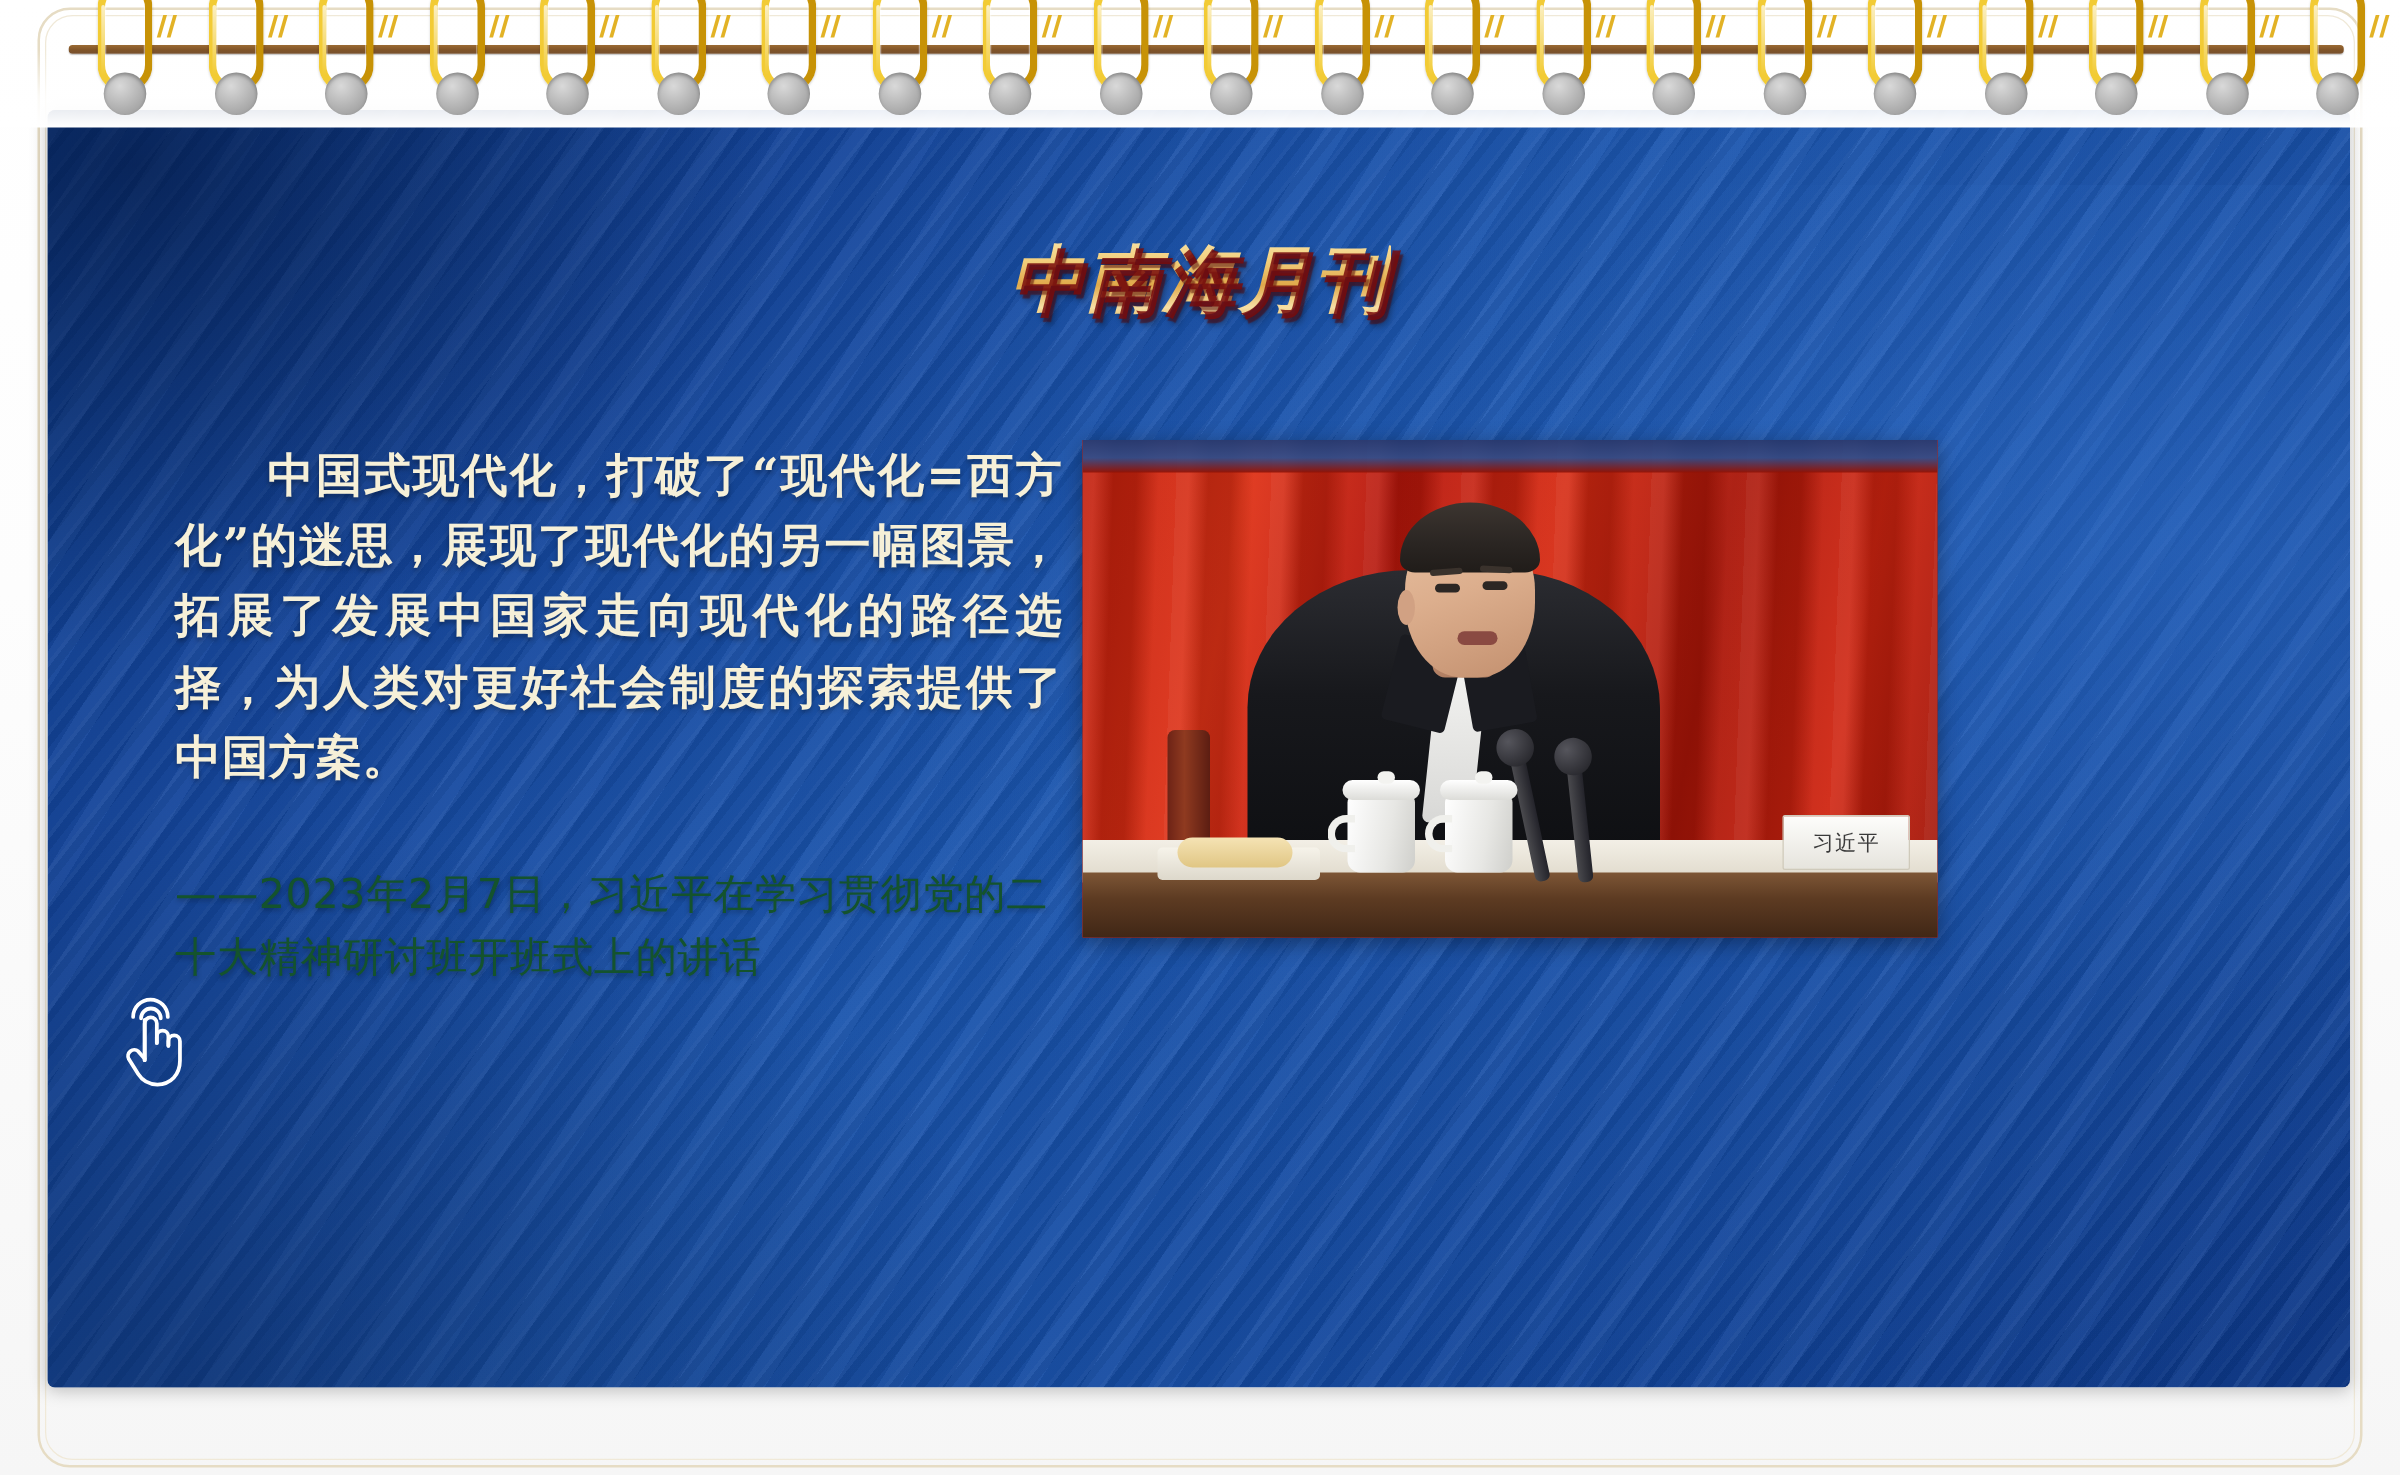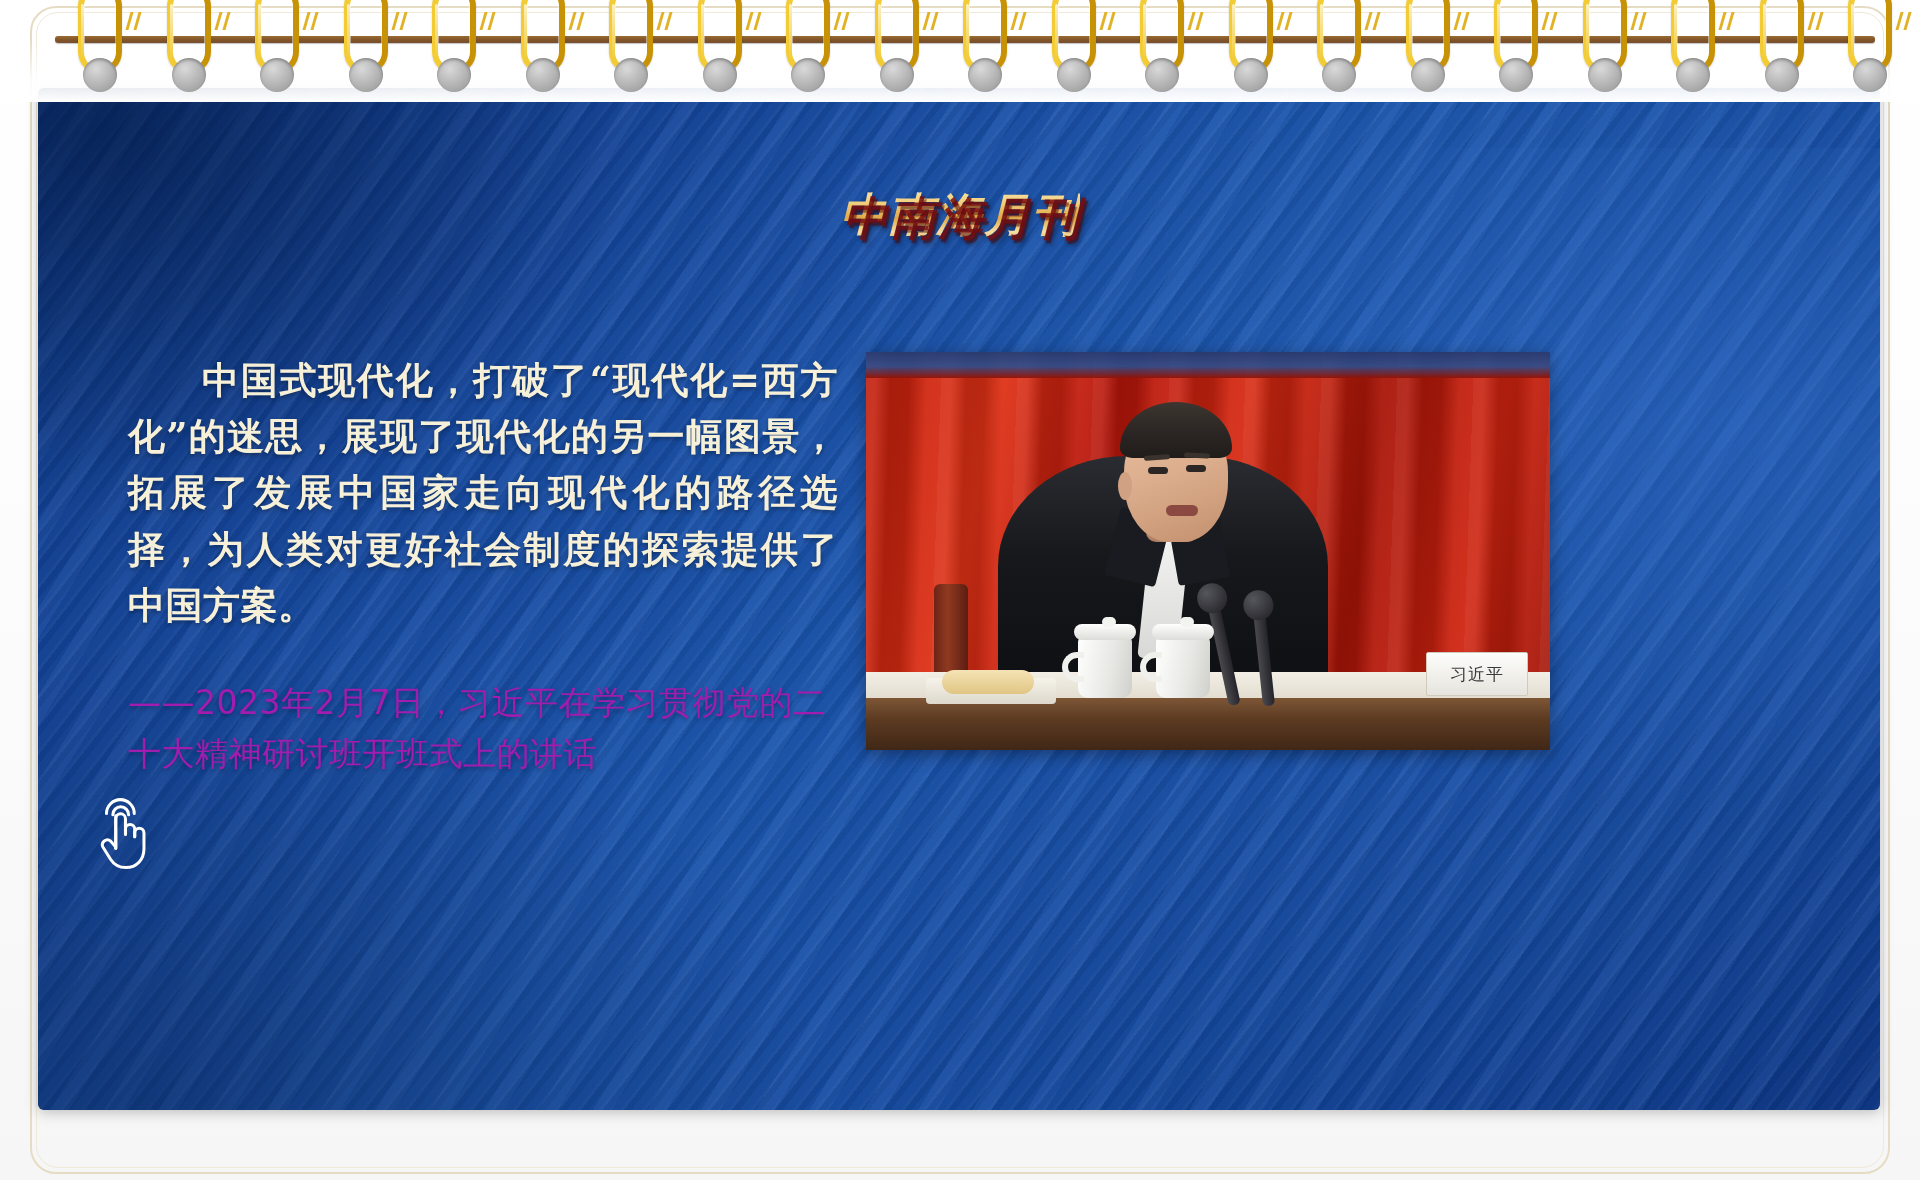--- a/index.html
+++ b/index.html
@@ -148,21 +148,21 @@
   }
 
   
   #title-wrap{
     position:absolute; left:0; right:0; top:185px;
     text-align:center; z-index:5;
   }
   #main-title{
     display:inline-block;
     font-family:"DejaVu Sans", sans-serif;
-    font-size:45px;
+    font-size:58px;
     font-weight:bold;
     font-style:italic;
     letter-spacing:3px;
     background:linear-gradient(180deg,#fbe8b4 0%,#f2cf7d 30%,#e0a94a 55%,#f7dfa4 78%,#d9a341 100%);
     -webkit-background-clip:text;
     background-clip:text;
     color:transparent;
     -webkit-text-fill-color:transparent;
     text-shadow:
       3px 4px 0 rgba(120,12,12,.85),
@@ -185,41 +185,41 @@
     -webkit-background-clip:text;
     background-clip:text;
     color:transparent;
     -webkit-text-fill-color:transparent;
     filter:drop-shadow(1px 2px 1px rgba(0,0,0,.35));
   }
 
   
   #body-col{
     position:absolute;
-    left:128px; top:352px;
+    left:140px; top:352px;
     width:710px;
     z-index:5;
   }
   #quote{
     font-family:"DejaVu Serif", serif;
     font-size:37px;
     font-weight:bold;
     line-height:1.52;
     color:#f6f0d8;
     text-indent:74px;
     text-align:justify;
     text-shadow:0 2px 4px rgba(0,0,0,.35);
     letter-spacing:.5px;
   }
   #attribution{
-    margin-top:44px;
+    margin-top:56px;
     font-family:"DejaVu Sans", sans-serif;
     font-size:33px;
     line-height:1.55;
-    color:#a21caf;
+    color:#14532d;
     letter-spacing:.5px;
     text-shadow:0 2px 4px rgba(0,0,0,.3);
   }
 
   
   #photo{
     position:absolute;
     left:866px; top:352px;
     width:684px; height:398px;
     overflow:hidden;

